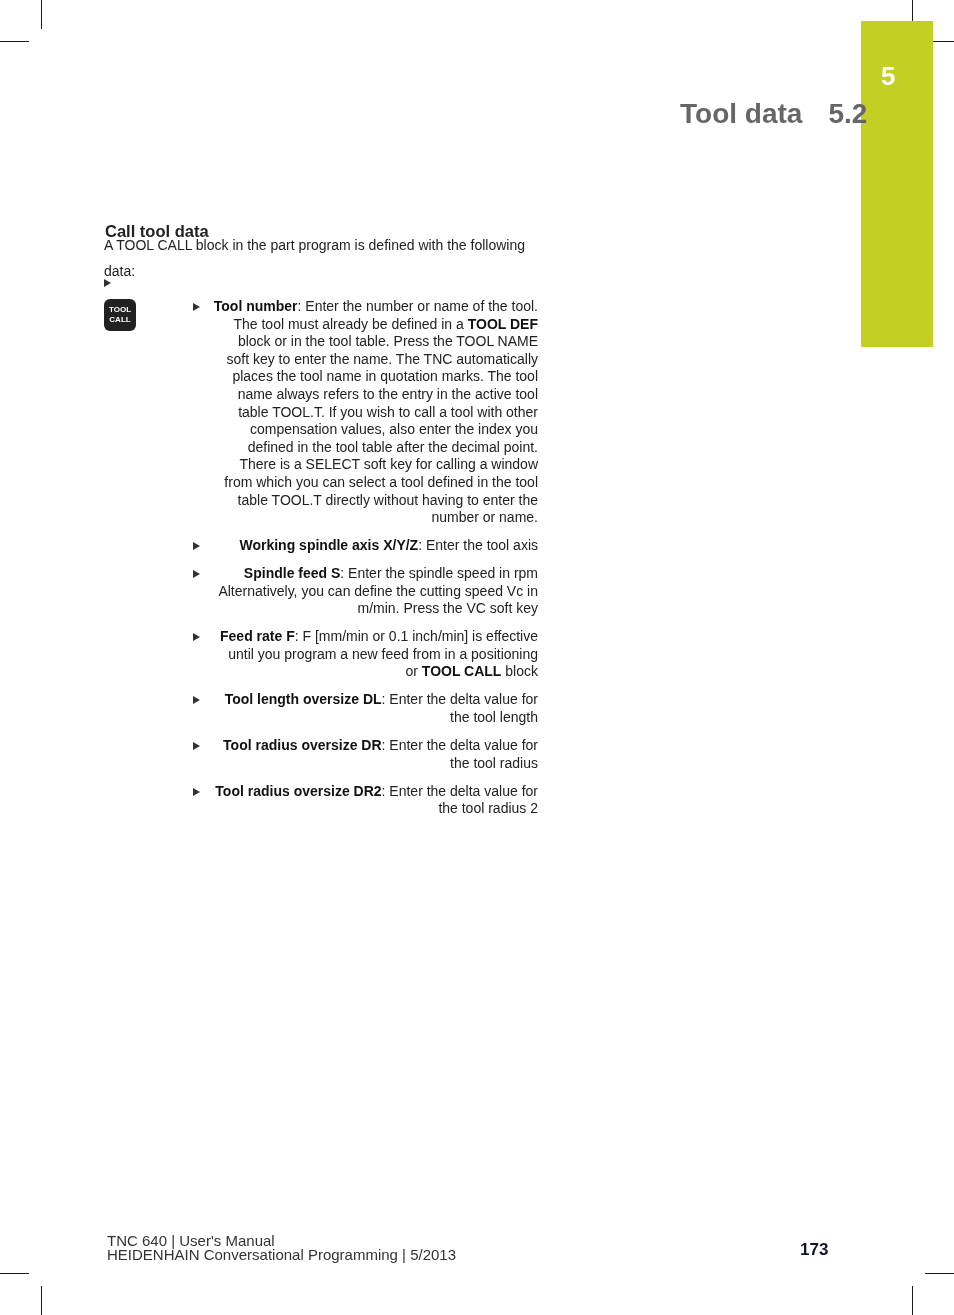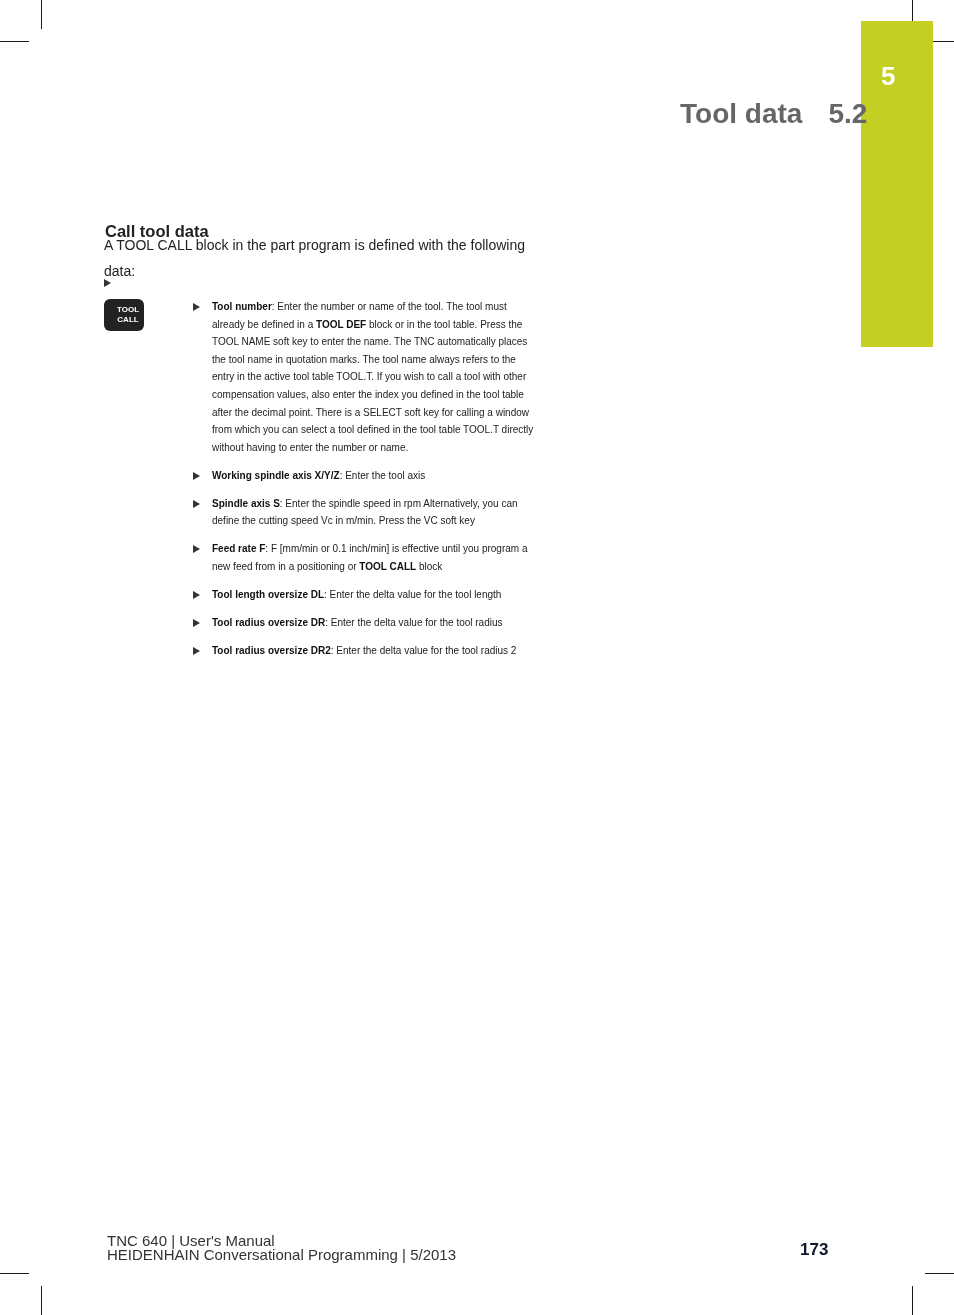--- a/index.html
+++ b/index.html
@@ -30,23 +30,23 @@
   }
   .step {
     position: absolute; left: 104px; top: 275px; font-size: 14px; line-height: 17.6px; width: 440px;
   }
   .tri { display: inline-block; width: 0; height: 0; border-left: 7px solid #333;
     border-top: 4.5px solid transparent; border-bottom: 4.5px solid transparent;
     margin-right: 11px; vertical-align: 1px; }
   .key {
     position: absolute; left: 104px; top: 299px; width: 32px; height: 32px; background: #222;
     border-radius: 6px; color: #fff; font-weight: bold; font-size: 8px; line-height: 10px;
-    text-align: center; display: flex; flex-direction: column; justify-content: center; padding-left: 8px;
+    text-align: center; display: flex; flex-direction: column; justify-content: center;
   }
-  .params { position: absolute; left: 193px; top: 298px; width: 345px; font-size: 10px; line-height: 17.6px; }
+  .params { position: absolute; left: 193px; top: 298px; width: 345px; font-size: 14px; line-height: 17.6px; text-align: right; }
   .param { position: relative; padding-left: 19px; margin-bottom: 10.4px; }
   .param .tri { position: absolute; left: 0; top: 5px; margin: 0; }
   .param b { color: #111; }
   .footer { position: absolute; left: 107px; top: 1234px; font-size: 15px; line-height: 14px; color: #333; }
   .pagenum { position: absolute; left: 800px; top: 1240px; font-weight: bold; font-size: 17px; color: #0f172a; }
 </style>
 </head>
 <body>
 
 <div class="crop" style="left:41px;top:0;width:1px;height:29px"></div>
@@ -69,21 +69,21 @@
 <div class="step"><span class="tri"></span></div>
 
 <div class="key">
   <span>TOOL</span>
   <span>CALL</span>
 </div>
 
 <div class="params">
   <div class="param"><span class="tri"></span><b>Tool number</b><span>: Enter the number or name of the tool. The tool must already be defined in a </span><b>TOOL DEF</b><span> block or in the tool table. Press the TOOL NAME soft key to enter the name. The TNC automatically places the tool name in quotation marks. The tool name always refers to the entry in the active tool table TOOL.T. If you wish to call a tool with other compensation values, also enter the index you defined in the tool table after the decimal point. There is a SELECT soft key for calling a window from which you can select a tool defined in the tool table TOOL.T directly without having to enter the number or name.</span></div>
   <div class="param"><span class="tri"></span><b>Working spindle axis X/Y/Z</b><span>: Enter the tool axis</span></div>
-  <div class="param"><span class="tri"></span><b>Spindle axis S</b><span>: Enter the spindle speed in rpm Alternatively, you can define the cutting speed Vc in m/min. Press the VC soft key</span></div>
+  <div class="param"><span class="tri"></span><b>Spindle feed S</b><span>: Enter the spindle speed in rpm Alternatively, you can define the cutting speed Vc in m/min. Press the VC soft key</span></div>
   <div class="param"><span class="tri"></span><b>Feed rate F</b><span>: F [mm/min or 0.1 inch/min] is effective until you program a new feed from in a positioning or </span><b>TOOL CALL</b><span> block</span></div>
   <div class="param"><span class="tri"></span><b>Tool length oversize DL</b><span>: Enter the delta value for the tool length</span></div>
   <div class="param"><span class="tri"></span><b>Tool radius oversize DR</b><span>: Enter the delta value for the tool radius</span></div>
   <div class="param"><span class="tri"></span><b>Tool radius oversize DR2</b><span>: Enter the delta value for the tool radius 2</span></div>
 </div>
 
 <div class="footer">
   <div>TNC 640 | User's Manual</div>
   <div>HEIDENHAIN Conversational Programming | 5/2013</div>
 </div>

